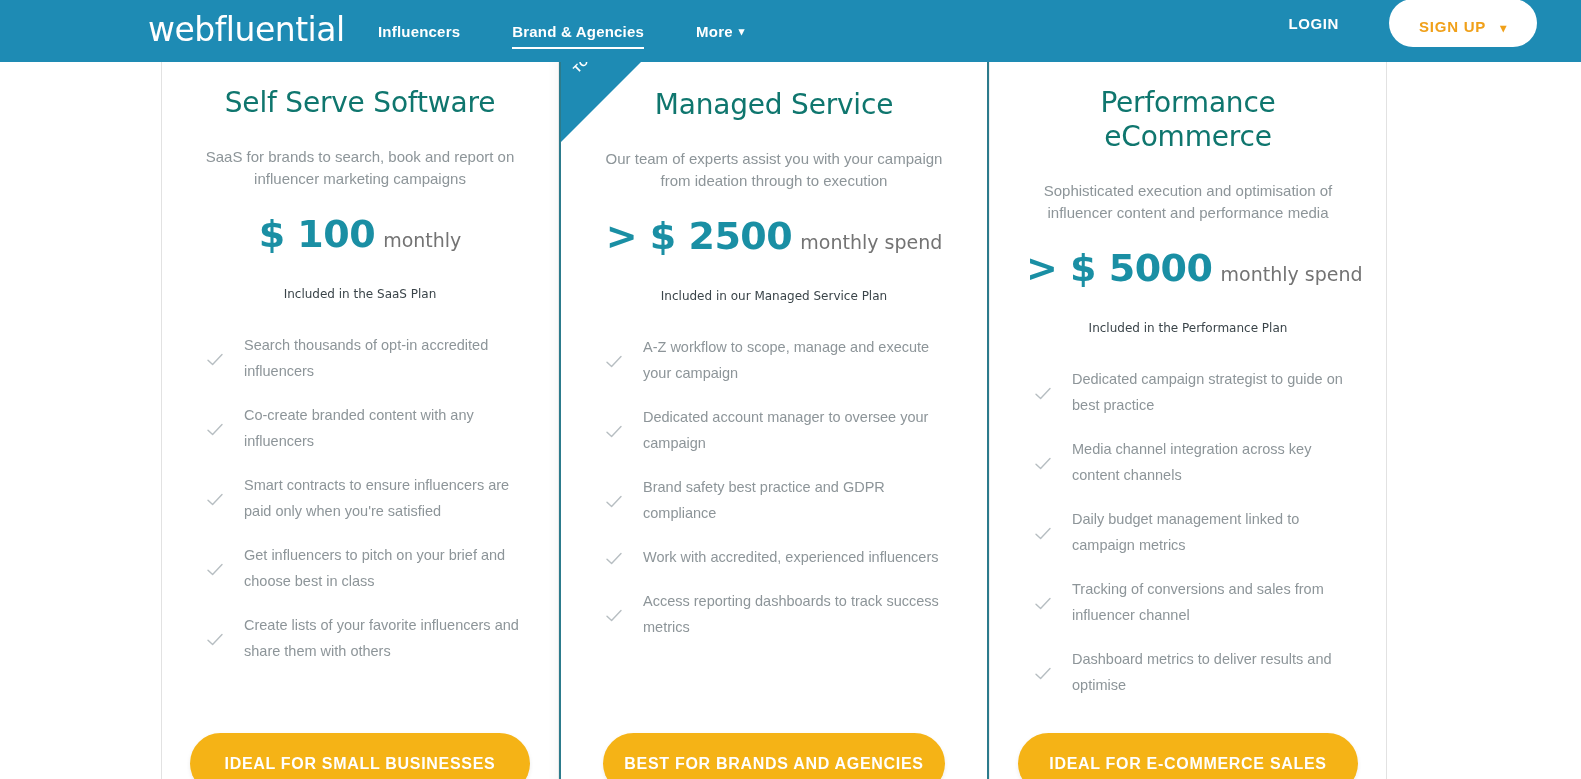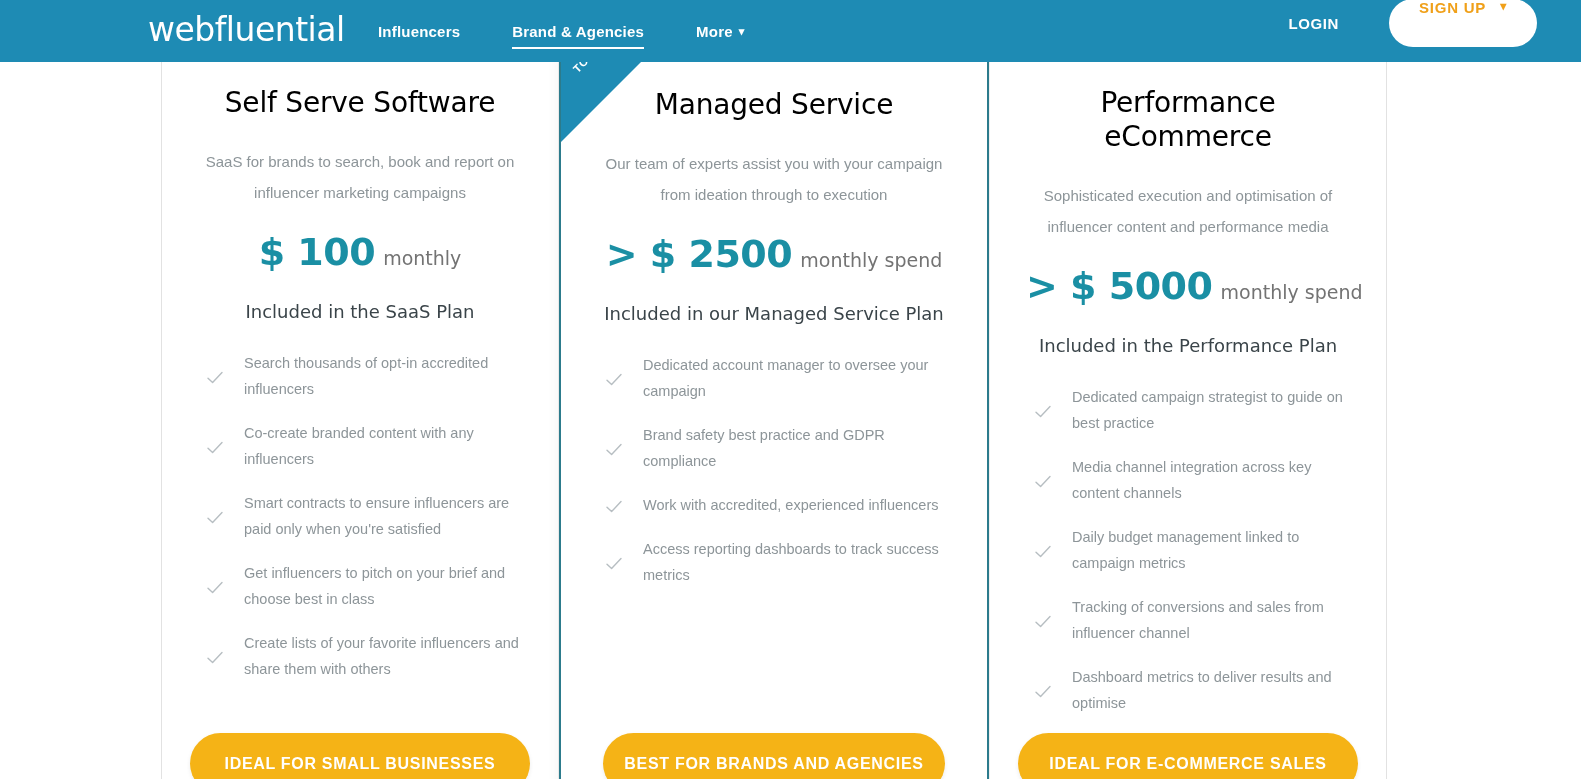--- a/index.html
+++ b/index.html
@@ -90,27 +90,27 @@
     margin-right: 50px;
     cursor: pointer;
     white-space: nowrap;
   }
   .signup-btn {
     background: #ffffff;
     color: #f0a019;
     border: none;
     border-radius: 26px;
     height: 48px;
-    padding: 0 30px;
+    padding: 12px 30px;
     font-size: 15px;
     font-weight: 700;
     letter-spacing: 0.8px;
     font-family: "Liberation Sans", sans-serif;
     display: flex;
-    align-items: flex-start;
+    align-items: flex-end;
     gap: 14px;
     margin-right: 44px;
     cursor: pointer;
   }
   .signup-btn .caret {
     font-size: 12px;
     color: #f0a019;
   }
 
   
@@ -172,30 +172,30 @@
     letter-spacing: 1px;
     z-index: 6;
     text-align: center;
     white-space: nowrap;
     pointer-events: none;
   }
 
   .card-title {
     font-size: 28px;
     font-weight: 400;
-    color: #000000;
+    color: #0f766e;
     line-height: 34px;
     margin-bottom: 26px;
     font-family: "DejaVu Sans", sans-serif;
     letter-spacing: -0.2px;
   }
   .card-desc {
     font-size: 15px;
     color: #8d9599;
-    line-height: 31px;
+    line-height: 22px;
     margin-bottom: 22px;
     padding: 0 6px;
   }
   .price-row {
     margin-bottom: 26px;
     white-space: nowrap;
   }
   .price-main {
     font-size: 38px;
     font-weight: 700;
@@ -204,21 +204,21 @@
     font-family: "DejaVu Sans", sans-serif;
   }
   .price-unit {
     font-size: 19px;
     font-weight: 400;
     color: #737373;
     margin-left: 8px;
     font-family: "DejaVu Sans", sans-serif;
   }
   .plan-label {
-    font-size: 18px;
+    font-size: 12px;
     color: #3a4449;
     line-height: 24px;
     margin-bottom: 26px;
     font-family: "DejaVu Sans", sans-serif;
   }
 
   .features {
     list-style: none;
     text-align: left;
     padding-left: 8px;
@@ -337,20 +337,28 @@
         <span class="price-main">&gt; $ 2500</span><span class="price-unit">monthly spend</span>
       </div>
       <div class="plan-label">Included in our Managed Service Plan</div>
       <ul class="features">
         <li class="feature">
           <span class="check-icon">
               <svg width="18" height="18" viewBox="0 0 18 18">
                 <path d="M2 9.2 L6.6 13.6 L16 3.6" fill="none" stroke="#b7bec2" stroke-width="1.4" stroke-linecap="round" stroke-linejoin="round"></path>
               </svg>
             </span>
+          <span class="feature-text">A-Z workflow to scope, manage and execute your campaign</span>
+        </li>
+        <li class="feature">
+          <span class="check-icon">
+              <svg width="18" height="18" viewBox="0 0 18 18">
+                <path d="M2 9.2 L6.6 13.6 L16 3.6" fill="none" stroke="#b7bec2" stroke-width="1.4" stroke-linecap="round" stroke-linejoin="round"></path>
+              </svg>
+            </span>
           <span class="feature-text">Dedicated account manager to oversee your campaign</span>
         </li>
         <li class="feature">
           <span class="check-icon">
               <svg width="18" height="18" viewBox="0 0 18 18">
                 <path d="M2 9.2 L6.6 13.6 L16 3.6" fill="none" stroke="#b7bec2" stroke-width="1.4" stroke-linecap="round" stroke-linejoin="round"></path>
               </svg>
             </span>
           <span class="feature-text">Brand safety best practice and GDPR compliance</span>
         </li>

